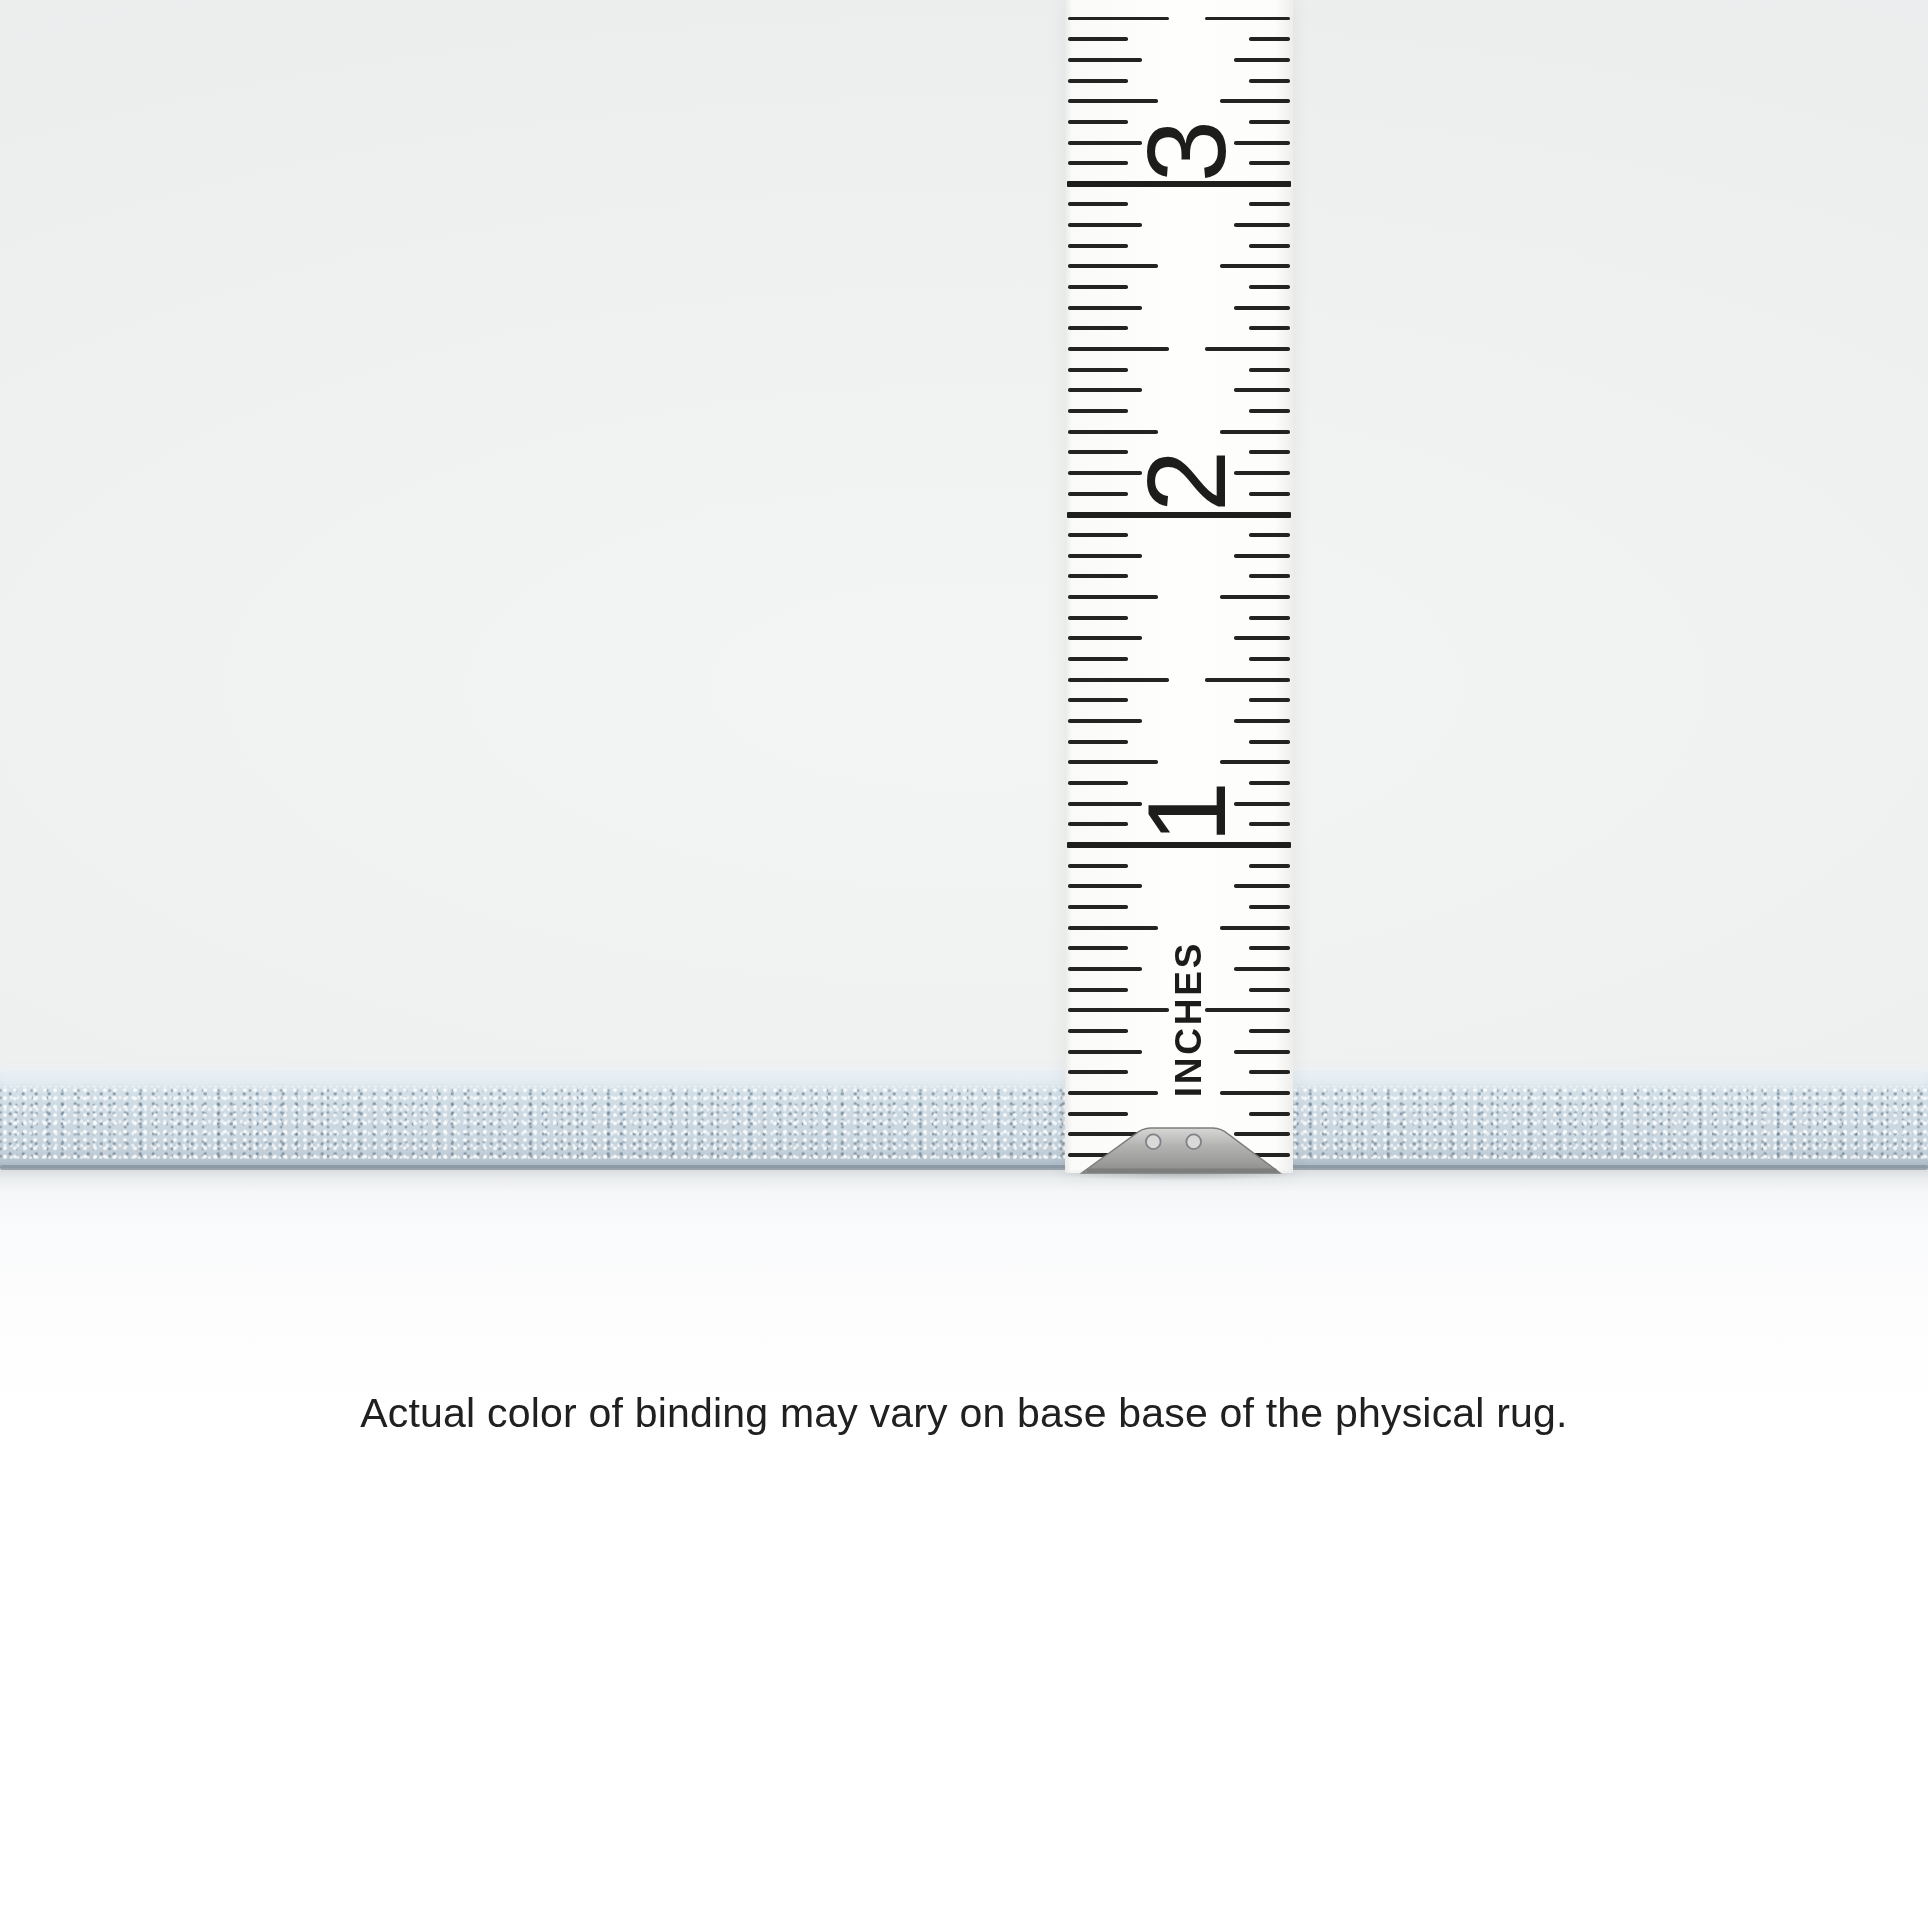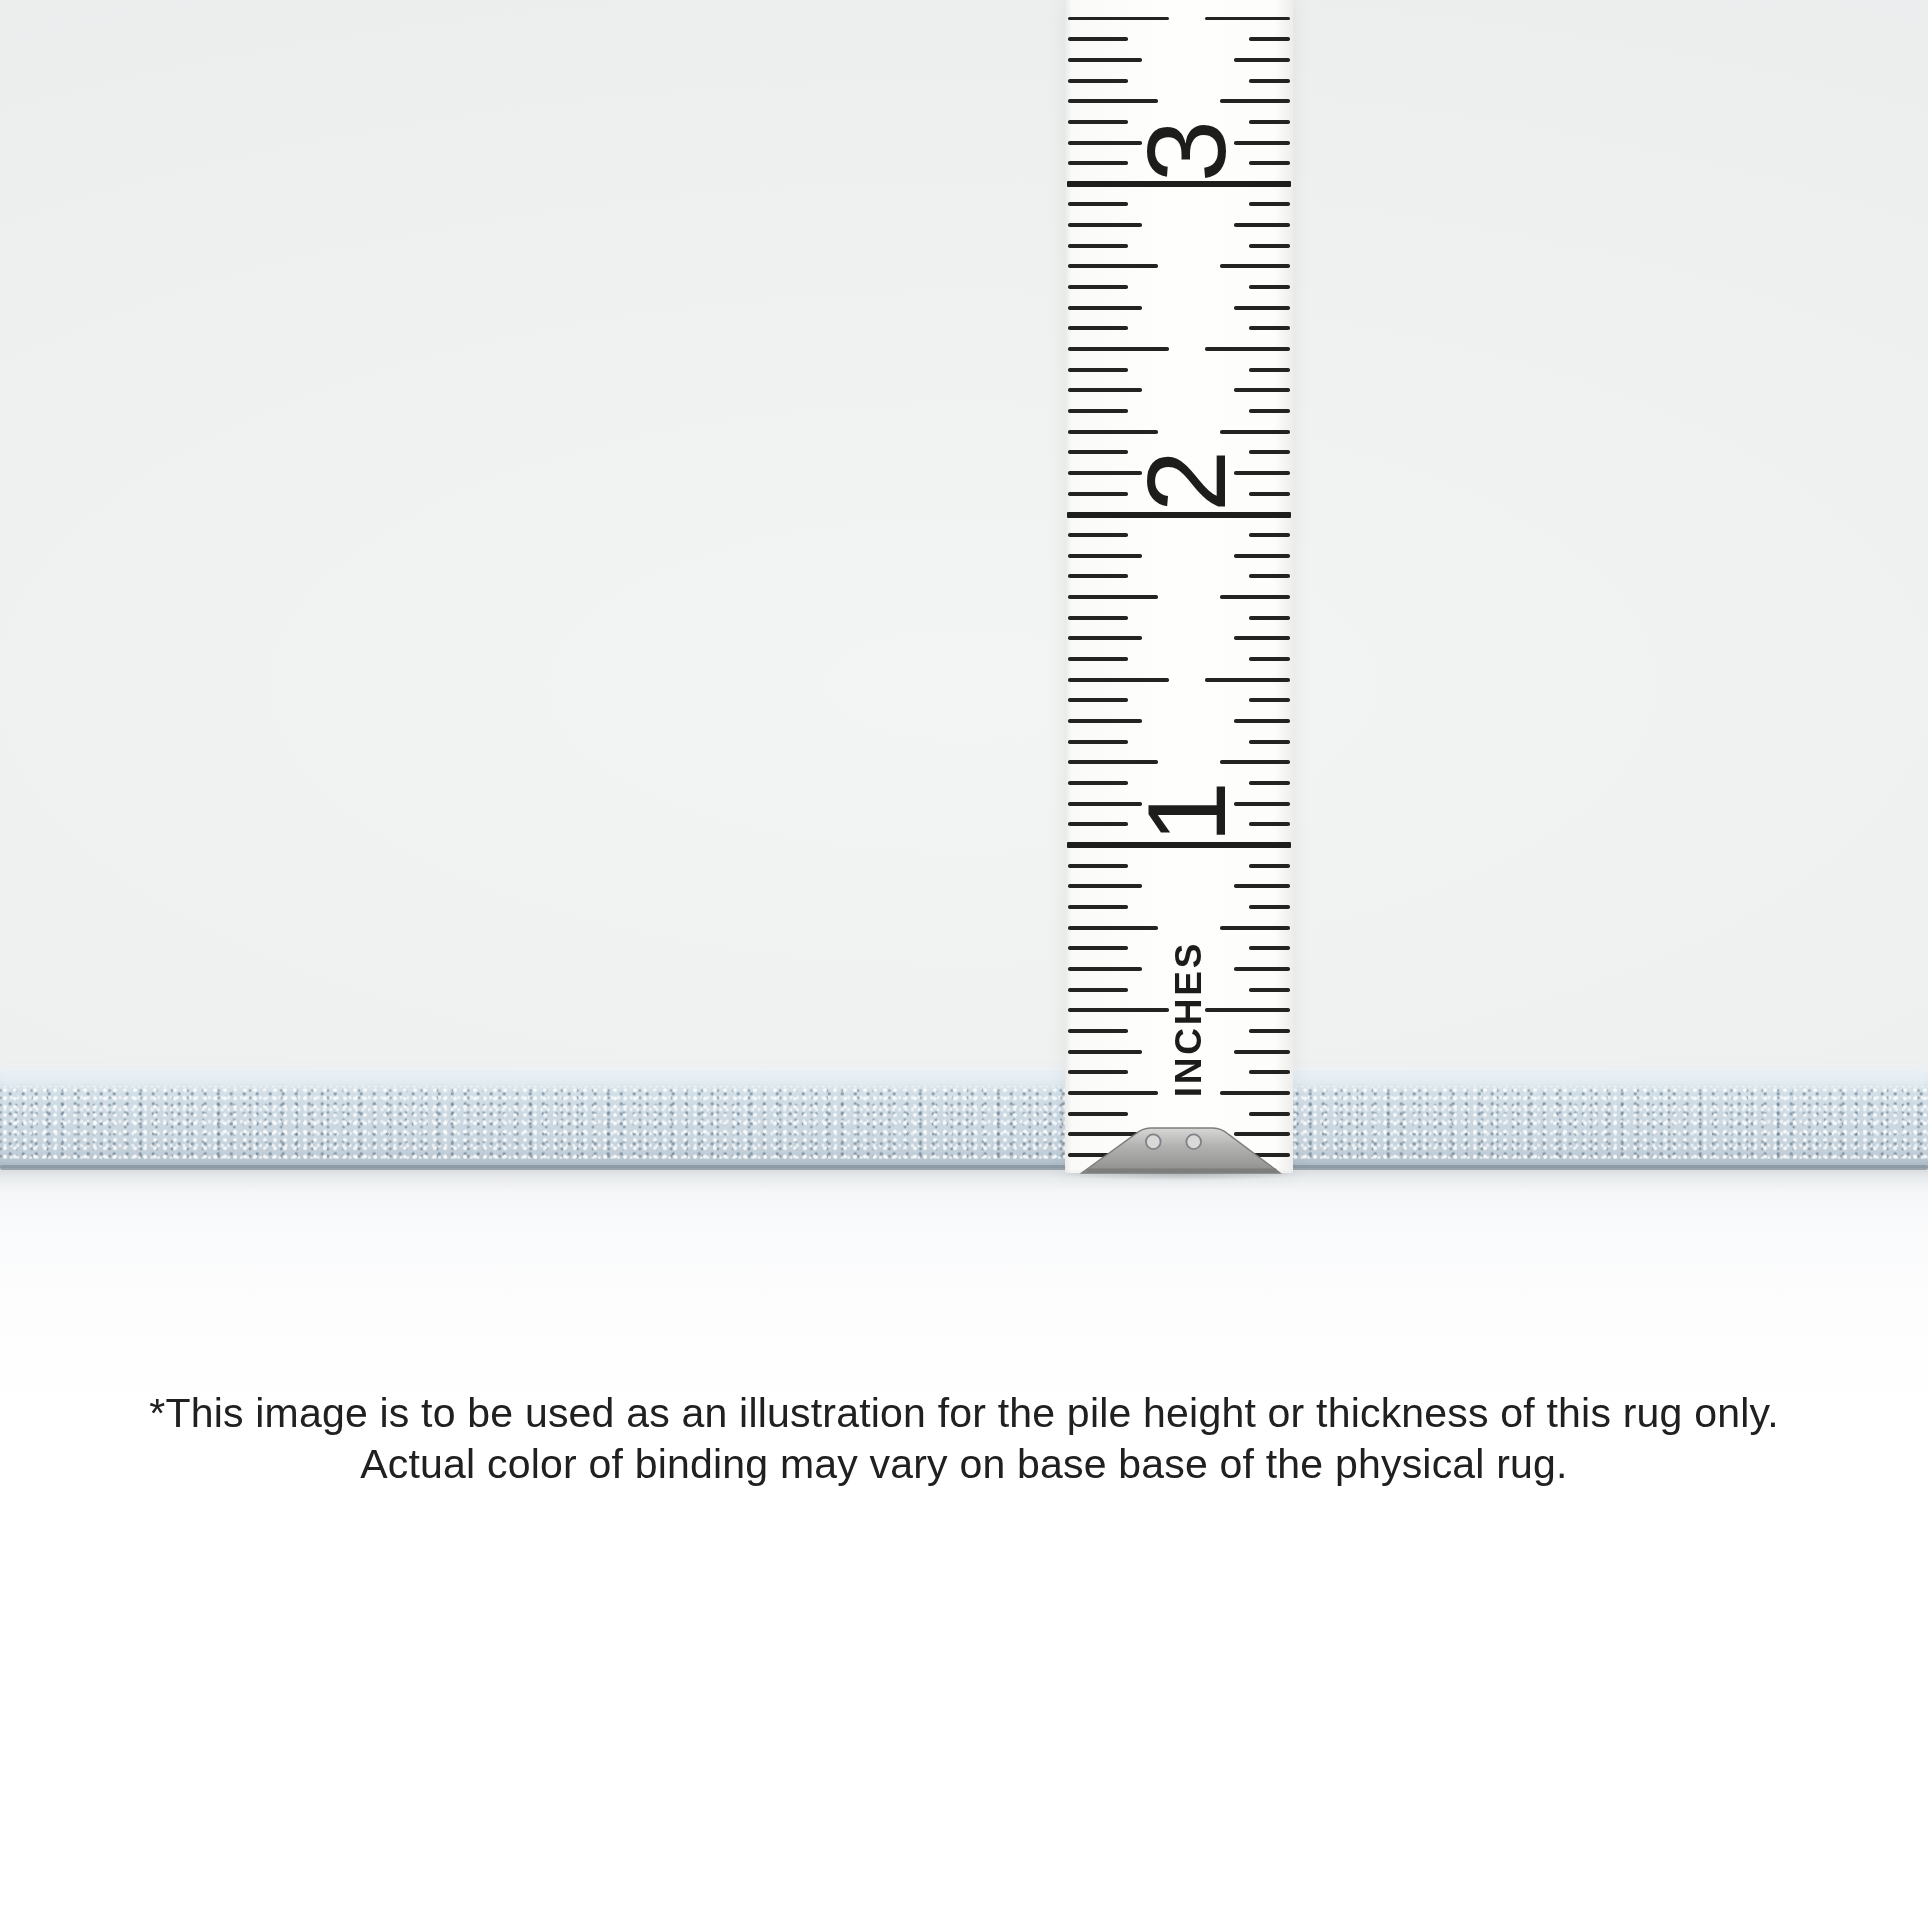--- a/index.html
+++ b/index.html
@@ -220,18 +220,17 @@
         </linearGradient>
       </defs>
       <path d="M 18,1277 L 76,1235 Q 84,1228 93,1228 L 161,1228 Q 170,1228 178,1235 L 234,1277 Z" fill="url(#metalGrad)" stroke="#7d7d7b" stroke-width="1.5"></path>
       <rect x="24" y="1272" width="206" height="4" fill="#6f6f6d" opacity="0.55"></rect>
       <circle cx="96" cy="1243" r="8" fill="#d9d9d7" stroke="#82828a" stroke-width="2"></circle>
       <circle cx="140" cy="1243" r="8" fill="#d9d9d7" stroke="#82828a" stroke-width="2"></circle>
     </svg>
   </div>
 
   <div class="caption">
-    <div>*This image is to be used as an illustration for the pile height or thickness of this rug only.</div>
     <div>Actual color of binding may vary on base base of the physical rug.</div>
   </div>
 
 </div>
 
 
 </body></html>

